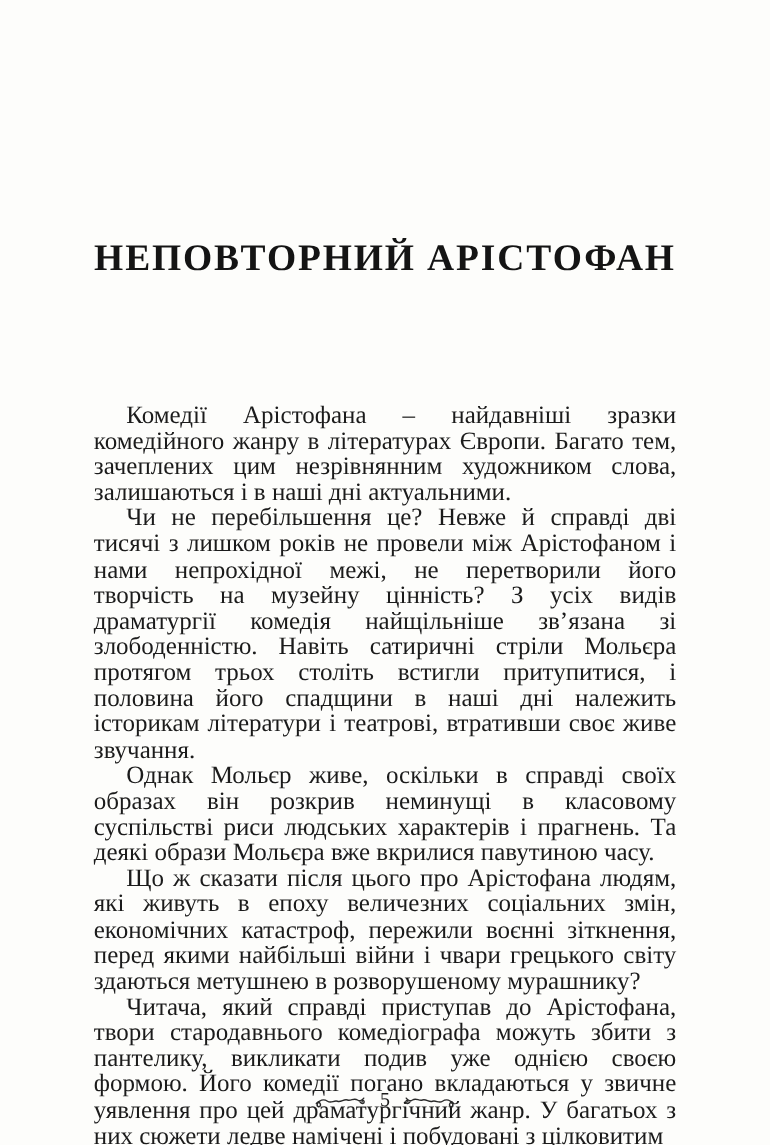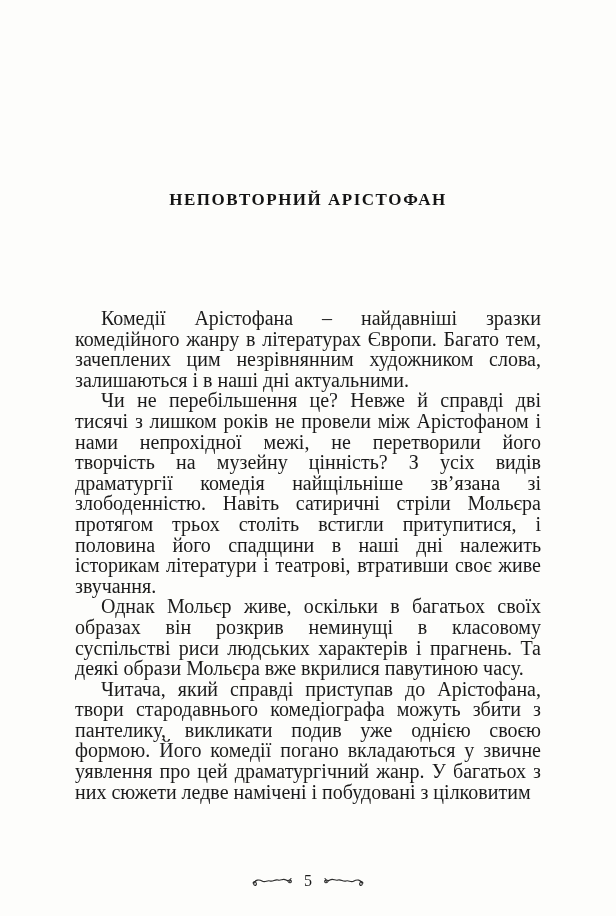--- a/index.html
+++ b/index.html
@@ -16,21 +16,21 @@
     background: #fdfdfb;
     color: #1b1b1b;
     box-sizing: border-box;
     overflow: hidden;
   }
   .chapter-title {
     margin: 0;
     padding-top: 190px;
     padding-bottom: 0;
     text-align: center;
-    font-size: 17px;
+    font-size: 30px;
     font-weight: bold;
     letter-spacing: 1.5px;
     color: #141414;
   }
   .body-text {
     margin-top: 98px;
     padding: 0 75px;
     font-size: 20px;
     line-height: 20.6px;
     text-align: justify;
@@ -71,21 +71,22 @@
 </head>
 <body>
 
 <div class="book-page">
 
   <h1 class="chapter-title">НЕПОВТОРНИЙ АРІСТОФАН</h1>
 
   <div class="body-text">
     <p>Комедії Арістофана – найдавніші зразки комедійного жанру в літературах Європи. Багато тем, зачеплених цим незрівнянним художником слова, залишаються і в наші дні актуальними.</p>
     <p>Чи не перебільшення це? Невже й справді дві тисячі з лишком років не провели між Арістофаном і нами непрохідної межі, не перетворили його творчість на музейну цінність? З усіх видів драматургії комедія найщільніше зв’язана зі злободенністю. Навіть сатиричні стріли Мольєра протягом трьох століть встигли притупитися, і половина його спадщини в наші дні належить історикам літератури і театрові, втративши своє живе звучання.</p>
-    <p>Однак Мольєр живе, оскільки в багатьох своїх образах він розкрив неминущі в класовому суспільстві риси людських характерів і прагнень. Та деякі образи Мольєра вже вкрилися павутиною часу.</p>
+    <p>Однак Мольєр живе, оскільки в справді своїх образах він розкрив неминущі в класовому суспільстві риси людських характерів і прагнень. Та деякі образи Мольєра вже вкрилися павутиною часу.</p>
+    <p>Що ж сказати після цього про Арістофана людям, які живуть в епоху величезних соціальних змін, економічних катастроф, пережили воєнні зіткнення, перед якими найбільші війни і чвари грецького світу здаються метушнею в розворушеному мурашнику?</p>
     <p>Читача, який справді приступав до Арістофана, твори стародавнього комедіографа можуть збити з пантелику, викликати подив уже однією своєю формою. Його комедії погано вкладаються у звичне уявлення про цей драматургічний жанр. У багатьох з них сюжети ледве намічені і побудовані з цілковитим</p>
   </div>
 
   <div class="page-footer">
     <span class="flourish flourish-left">
       <svg width="40" height="12" viewBox="0 0 40 12" fill="none" stroke="currentColor" stroke-width="1.1" stroke-linecap="round">
         <path d="M1,8 C3,4 5,9 4,10 C3,11 1,10 2,8 C3,5 7,4 10,6 C13,8 15,5 18,6 C21,7 23,4 26,5 C29,6 31,3 34,5 C36,6.4 38,5 39,3.5"></path>
         <path d="M36,6.5 C37.5,8.5 39.5,8 39.3,6.2 C39.1,5 37.5,5.2 37.7,6.4"></path>
       </svg>
     </span>

